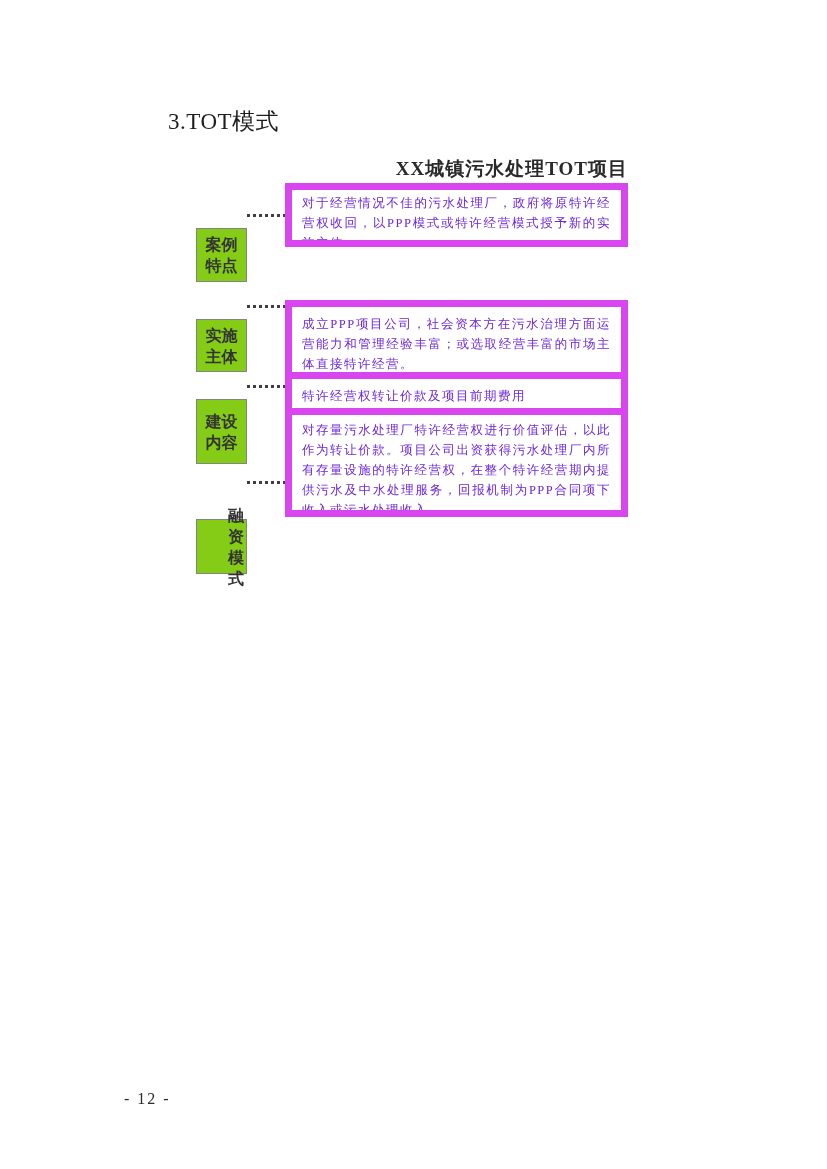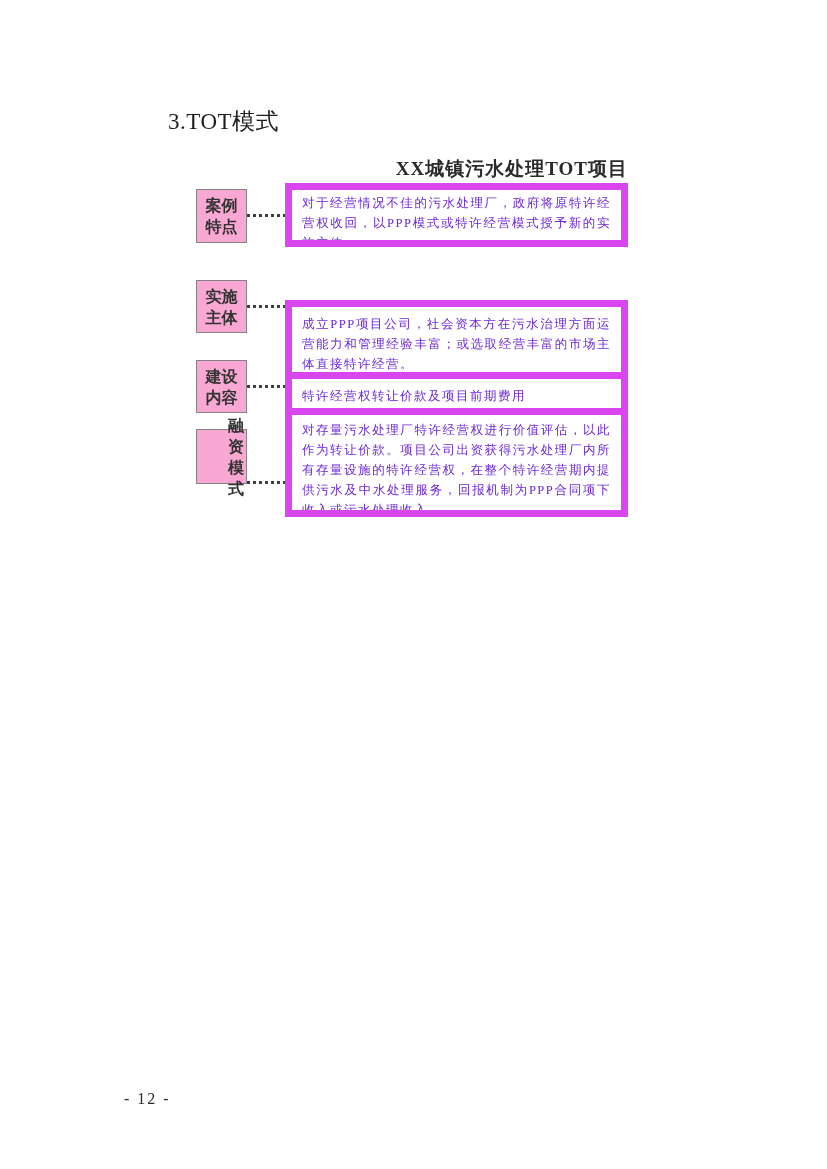--- a/index.html
+++ b/index.html
@@ -35,30 +35,31 @@
     font-weight: bold;
     color: #2a2a2a;
     letter-spacing: 1px;
   }
   .label-box {
     position: absolute;
     left: 196px;
     width: 51px;
     border: 1px solid #848484;
     box-sizing: border-box;
-    background: #f9a8d4;
+    background: #84cc16;
     display: flex;
     align-items: center;
     justify-content: center;
     text-align: center;
     font-weight: bold;
     font-size: 16px;
     line-height: 21px;
     white-space: pre-line;
     color: #333333;
+    margin-top: 39px;
   }
   .connector {
     position: absolute;
     left: 247px;
     width: 39px;
     height: 3px;
     background: repeating-linear-gradient(90deg, #3f3f3f 0px, #3f3f3f 3px, transparent 3px, transparent 6px);
   }
   .content-box {
     position: absolute;
@@ -101,25 +102,25 @@
   <div class="label-box" style="top:189px; height:54px;">案例
 特点</div>
   <div class="connector" style="top:214px;"></div>
   <div class="content-box" style="top:183px; height:64px;">对于经营情况不佳的污水处理厂，政府将原特许经营权收回，以PPP模式或特许经营模式授予新的实施主体。</div>
 
   <div class="label-box" style="top:280px; height:53px;">实施
 主体</div>
   <div class="connector" style="top:305px;"></div>
   <div class="content-box" style="top:280px; height:92px; padding-top:7px;margin-top:20px;">成立PPP项目公司，社会资本方在污水治理方面运营能力和管理经验丰富；或选取经营丰富的市场主体直接特许经营。</div>
 
-  <div class="label-box" style="top:360px; height:53px;">建设
+  <div class="label-box" style="top:360px; height:65px;">建设
 内容</div>
   <div class="connector" style="top:385px;"></div>
   <div class="content-box v-center" style="top:372px; height:48px;">特许经营权转让价款及项目前期费用</div>
 
-  <div class="label-box" style="top:429px; height:55px;padding-left:29px;">融资
+  <div class="label-box" style="top:480px; height:55px;padding-left:29px;">融资
 模式</div>
   <div class="connector" style="top:481px;"></div>
   <div class="content-box" style="top:408px; height:109px; padding-top:5px;">对存量污水处理厂特许经营权进行价值评估，以此作为转让价款。项目公司出资获得污水处理厂内所有存量设施的特许经营权，在整个特许经营期内提供污水及中水处理服务，回报机制为PPP合同项下收入或污水处理收入。</div>
 
   <div class="page-number">- 12 -</div>
 
 </div>
 
 </body></html>

